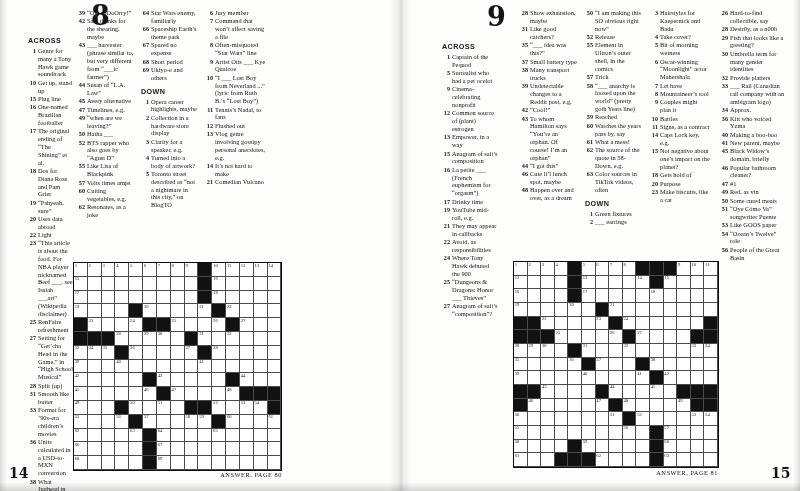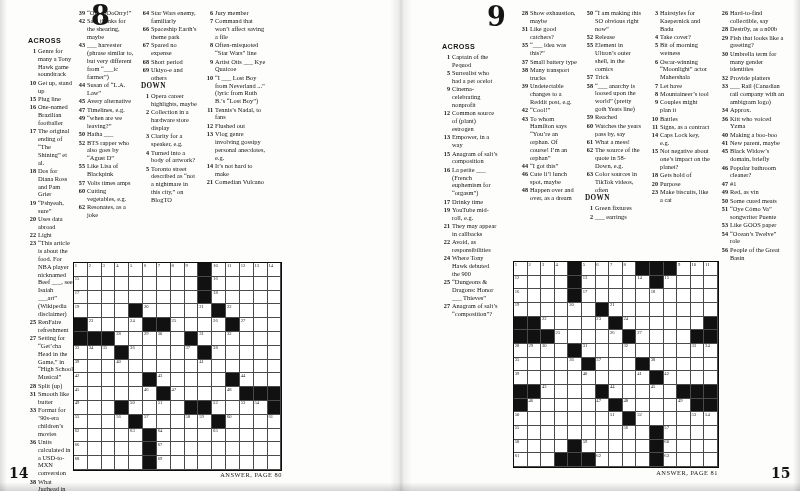--- a/index.html
+++ b/index.html
@@ -14,21 +14,21 @@
   .edge-right{position:absolute;right:0;top:0;width:7px;height:100%;
           background:linear-gradient(270deg,rgba(0,0,0,0.12),rgba(0,0,0,0));}
   .big-num{position:absolute;font-family:"DejaVu Serif",serif;font-weight:bold;font-size:27px;line-height:28px;}
   .col{position:absolute;}
   .sec-h{font-family:"Liberation Sans",sans-serif;font-weight:bold;font-size:7.2px;
          letter-spacing:.4px;margin:0 0 2px 0;}
   .sec-h + .clue{margin-top:0;}
   .clue{position:relative;padding-left:10px;font-size:6.4px;line-height:7.8px;margin-bottom:.6px;}
   .clue .cn{position:absolute;left:0;top:0;width:8px;text-align:right;font-weight:bold;font-size:6.2px;}
   .clue .ct{display:block;}
-  .clue + .sec-h{font-family:Liberation Serif, serif;}
+  .clue + .sec-h{margin-top:5px;}
   .grid{position:absolute;display:grid;border:1.6px solid #0c0c0c;background:#fff;}
   .cell{box-sizing:border-box;border-right:.7px solid #4a4a4a;border-bottom:.7px solid #4a4a4a;
         position:relative;background:#fff;}
   .cell.b{background:#111;}
   .cell .num{position:absolute;top:-0.5px;left:0.8px;font-size:4.6px;line-height:5.4px;
              font-family:"Liberation Serif",serif;}
   .answer-note{position:absolute;font-size:6.4px;letter-spacing:.5px;text-align:right;}
   .page-num{position:absolute;font-family:"DejaVu Serif",serif;font-weight:bold;font-size:14px;}
 </style>
 </head>

